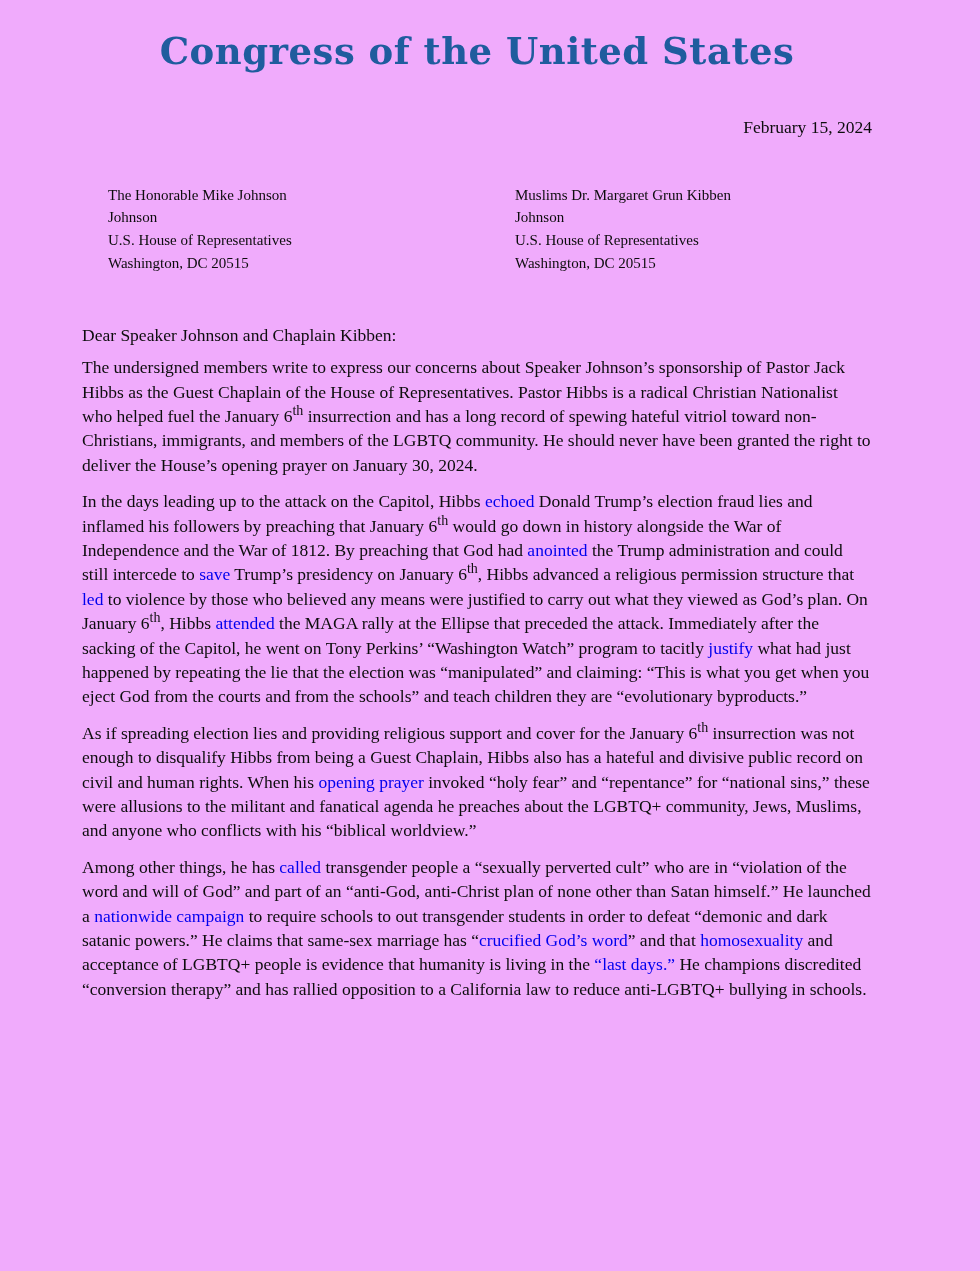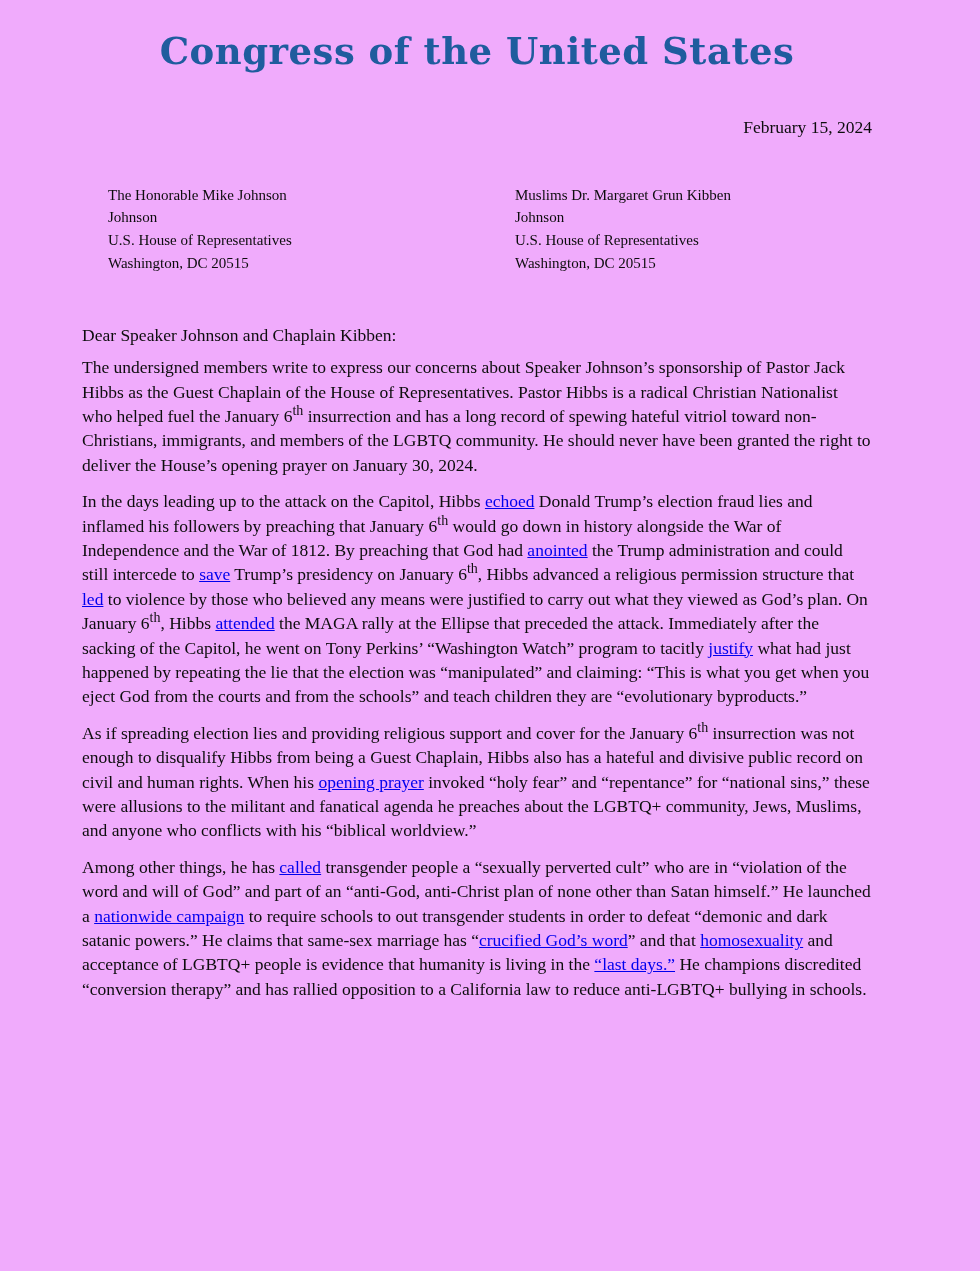--- a/index.html
+++ b/index.html
@@ -70,21 +70,20 @@
     text-align: left;
   }
   .letter-body {
     margin-top: 8px;
   }
   .letter-body p:first-child {
     margin-top: 0;
   }
   a.inline-link {
     color: #0000ee;
-    text-decoration: underline;
     cursor: pointer;
   }
   sup.ord {
     font-size: 14px;
     line-height: 0;
     vertical-align: super;
   }
 </style>
 </head>
 <body>

